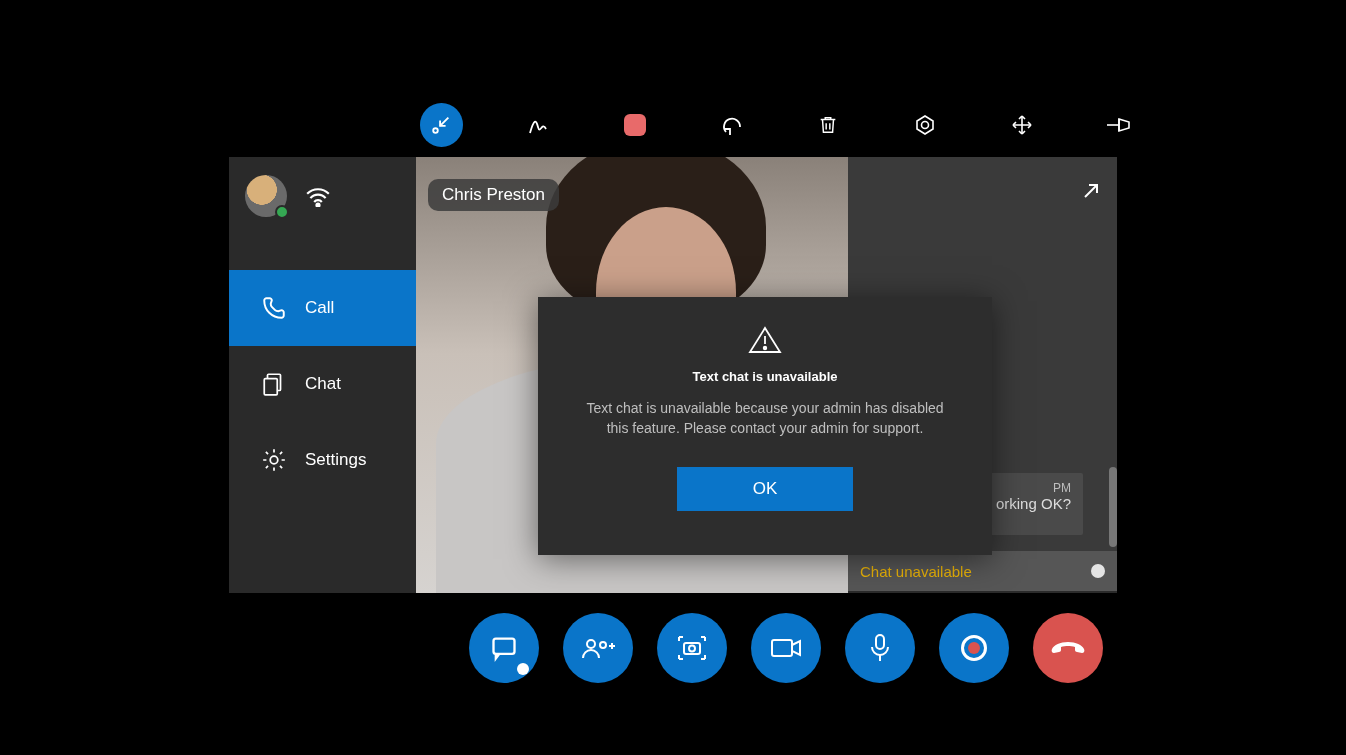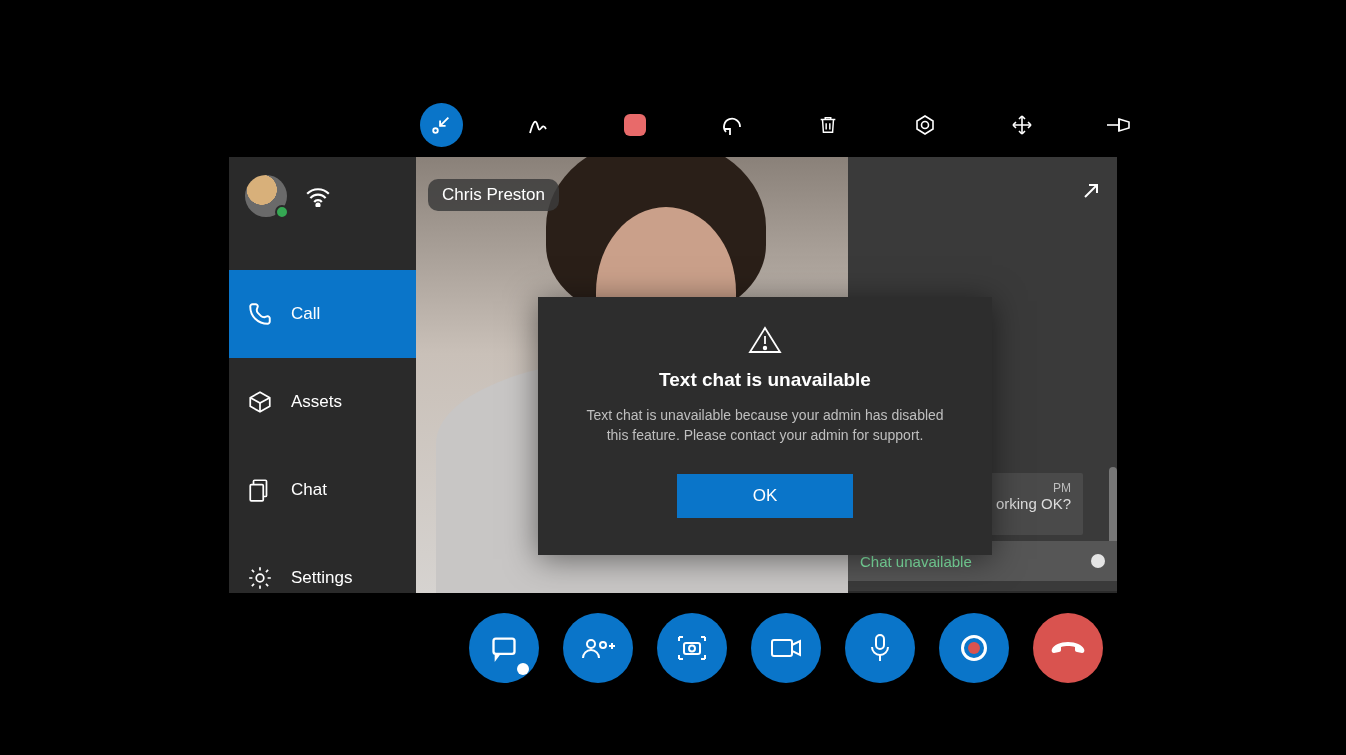--- a/index.html
+++ b/index.html
@@ -14,45 +14,45 @@
   .record-shape { width:22px; height:22px; background:#e86a6a; border-radius:6px; }
 
   
   .sidebar { position: absolute; left: 0; top: 0; width: 187px; height: 436px; background:#2a2a2a; }
   .avatar-row { position:absolute; left:16px; top:18px; display:flex; align-items:center; gap:18px; }
   .avatar { width:42px; height:42px; border-radius:50%; background: radial-gradient(circle at 40% 35%, #d8b07a 0 40%, #6a6a6a 41% 100%); position:relative; }
   .presence { position:absolute; right:-2px; bottom:-2px; width:14px; height:14px; background:#35a853; border-radius:50%; border:2px solid #2a2a2a; }
   .wifi-ic { color:#fff; }
 
   .nav { position:absolute; left:0; top:113px; width:187px; }
-  .nav-item { height:88px; display:flex; align-items:center; gap:18px; padding-left:18px; color:#fff; font-size:17px; cursor:pointer; }
+  .nav-item { height:76px; display:flex; align-items:center; gap:18px; padding-left:32px; color:#fff; font-size:17px; cursor:pointer; }
   .nav-item.active { background:#0a75c9; }
 
   
   .video { position:absolute; left:187px; top:0; width:432px; height:436px; background: linear-gradient(180deg,#8a8179 0%, #c9c0b8 45%, #d6d3d0 100%); overflow:hidden; }
   .name-tag { position:absolute; left:12px; top:22px; background:rgba(60,60,60,0.85); color:#fff; padding:6px 14px; font-size:17px; border-radius:10px; }
   
   .person { position:absolute; left:40px; top:-30px; width:360px; height:470px; }
   .hair { position:absolute; left:90px; top:10px; width:220px; height:180px; background:#2a1f18; border-radius:50% 50% 40% 40%; }
   .face { position:absolute; left:140px; top:80px; width:140px; height:170px; background:#caa08a; border-radius:50% 50% 45% 45%; }
   .shirt { position:absolute; left:-20px; top:230px; width:420px; height:260px; background:#c8c6c5; border-radius:60% 60% 0 0 / 40% 40% 0 0; }
   .neck { position:absolute; left:170px; top:230px; width:80px; height:40px; background:#caa08a; border-radius:0 0 40px 40px; }
 
   
   .chat-panel { position:absolute; left:619px; top:0; width:269px; height:434px; background:#3a3a3a; }
   .popout { position:absolute; right:14px; top:22px; color:#fff; }
   .msg { position:absolute; right:34px; top:316px; width:200px; height:62px; background:#4a4a4a; color:#dcdcdc; padding:8px 12px; font-size:15px; text-align:right; border-radius:2px; }
   .msg-time { font-size:12px; color:#bdbdbd; }
   .chat-scroll { position:absolute; right:0; top:310px; width:8px; height:80px; background:#777; border-radius:4px; }
-  .chat-input-row { position:absolute; left:0; bottom:10px; width:269px; height:40px; background:#565656; display:flex; align-items:center; padding:0 12px; color:#86efac; font-size:15px; justify-content:space-between; }
+  .chat-input-row { position:absolute; left:0; bottom:0; width:269px; height:40px; background:#565656; display:flex; align-items:center; padding:0 12px; color:#eab308; font-size:15px; justify-content:space-between; }
   .send-dot { width:14px; height:14px; background:#e4e4e4; border-radius:50%; }
 
   
   .modal { position:absolute; left:538px; top:297px; width:454px; height:258px; background:#2d2d2d; color:#fff; display:flex; flex-direction:column; align-items:center; padding:28px 40px 24px; box-shadow:0 4px 30px rgba(0,0,0,0.5); }
-  .modal-title { margin-top:14px; font-size:19px; font-weight:600; }
+  .modal-title { margin-top:14px; font-size:13px; font-weight:600; }
   .modal-body { margin-top:14px; font-size:14px; color:#bfbfbf; text-align:center; line-height:1.45; }
   .modal-btn { margin-top:28px; width:176px; height:44px; background:#0a75c9; color:#fff; font-size:17px; display:flex; align-items:center; justify-content:center; cursor:pointer; }
 
   
   .call-bar { position:absolute; left:469px; top:613px; display:flex; gap:24px; }
   .cb { width:70px; height:70px; border-radius:50%; display:flex; align-items:center; justify-content:center; cursor:pointer; }
   .cb-blue { background:#0a75c9; color:#fff; }
   .cb-red  { background:#d9534f; color:#fff; }
   .chat-dot { position:absolute; right:10px; bottom:8px; width:12px; height:12px; background:#fff; border-radius:50%; }
   .rec-outer { width:26px; height:26px; border:3px solid #fff; border-radius:50%; display:flex; align-items:center; justify-content:center; }
@@ -128,28 +128,20 @@
           <circle cx="12" cy="18.5" r="1.4" fill="#fff"></circle>
         </svg>
     </div>
 
     <div class="nav">
       <div class="nav-item active">
         <svg width="26" height="26" viewBox="0 0 24 24" fill="none" stroke="#fff" stroke-width="1.8">
             <path d="M5 3 c-1 0 -2 1 -2 2 c0 9 7 16 16 16 c1 0 2 -1 2 -2 v-3 c0 -1 -1 -2 -2 -2 l-3 1 c-1 0 -2 0 -3 -1 l-3 -3 c-1 -1 -1 -2 -1 -3 l1 -3 c0 -1 -1 -2 -2 -2 z"></path>
           </svg>
         <span>Call</span>
-      </div>
-      <div class="nav-item">
-        <svg width="26" height="26" viewBox="0 0 24 24" fill="none" stroke="#fff" stroke-width="1.6">
-            <path d="M3 8 l9 -5 l9 5 v8 l-9 5 l-9 -5 z"></path>
-            <path d="M3 8 l9 5 l9 -5"></path>
-            <path d="M12 13 v8"></path>
-          </svg>
-        <span>Assets</span>
       </div>
       <div class="nav-item">
         <svg width="26" height="26" viewBox="0 0 24 24" fill="none" stroke="#fff" stroke-width="1.6">
             <rect x="6" y="3" width="12" height="15" rx="1"></rect>
             <rect x="3" y="7" width="12" height="15" rx="1" fill="#2a2a2a"></rect>
           </svg>
         <span>Chat</span>
       </div>
       <div class="nav-item">
         <svg width="26" height="26" viewBox="0 0 24 24" fill="none" stroke="#fff" stroke-width="1.6">

